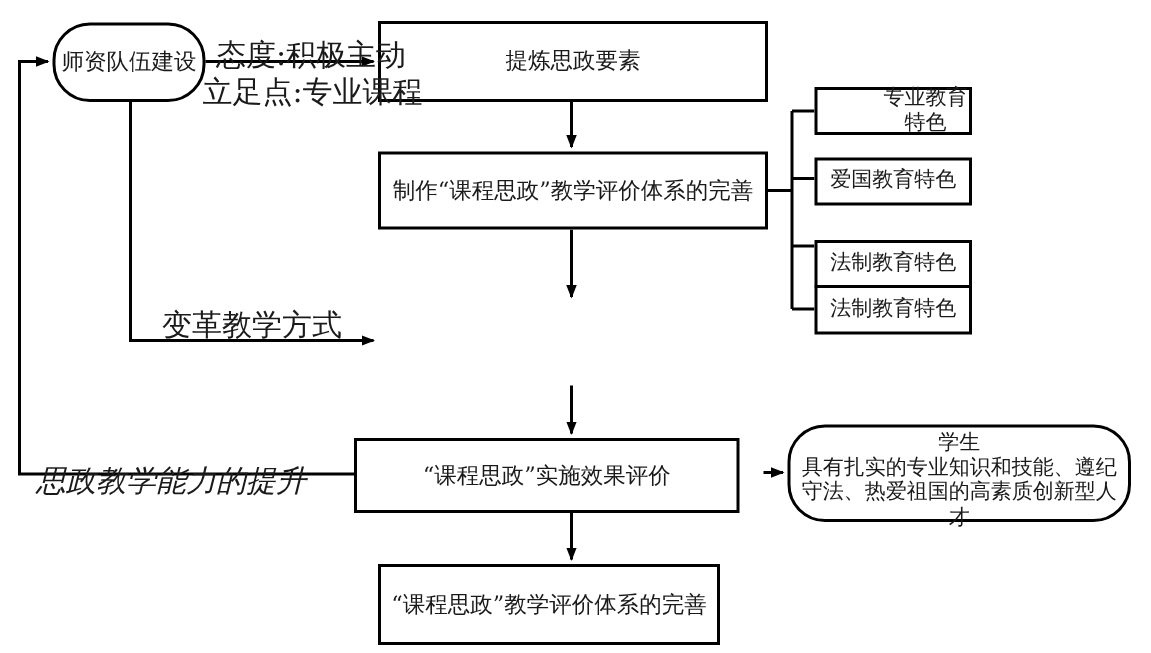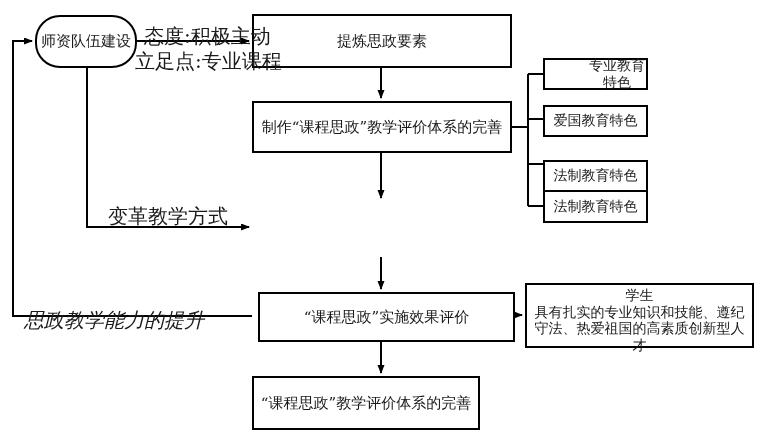--- a/index.html
+++ b/index.html
@@ -34,30 +34,31 @@
     font-size: 20px;
     white-space: nowrap;
     z-index: 3;
     background: transparent;
   }
   
   #box-teacher    { left: 35px;  top: 15px;  width: 102px; height: 53px; border-radius: 25px; }
   #box-extract    { left: 252px; top: 14px;  width: 260px; height: 54px; font-family: Liberation Serif, serif; }
   #box-create     { left: 252px; top: 101px; width: 260px; height: 52px; }
   #box-implement  { left: 252px; top: 201px; width: 258px; height: 56px; }
-  #box-evaluate   { left: 258px; top: 292px; width: 257px; height: 50px; }
+  #box-evaluate   { left: 236px; top: 292px; width: 257px; height: 50px; }
   #box-system     { left: 252px; top: 376px; width: 228px; height: 54px; }
   
   #box-student {
     left: 525px; top: 283px; width: 229px; height: 65px;
     flex-direction: column;
     justify-content: flex-start;
     font-size: 14px;
     line-height: 1.18;
     padding: 2px 3px;
+    border-radius: 25px;
   }
   #box-student .student-desc {
     text-align: center;
   }
   
   .feature {
     left: 543px;
     width: 105px;
     height: 32px;
     font-size: 14px;

